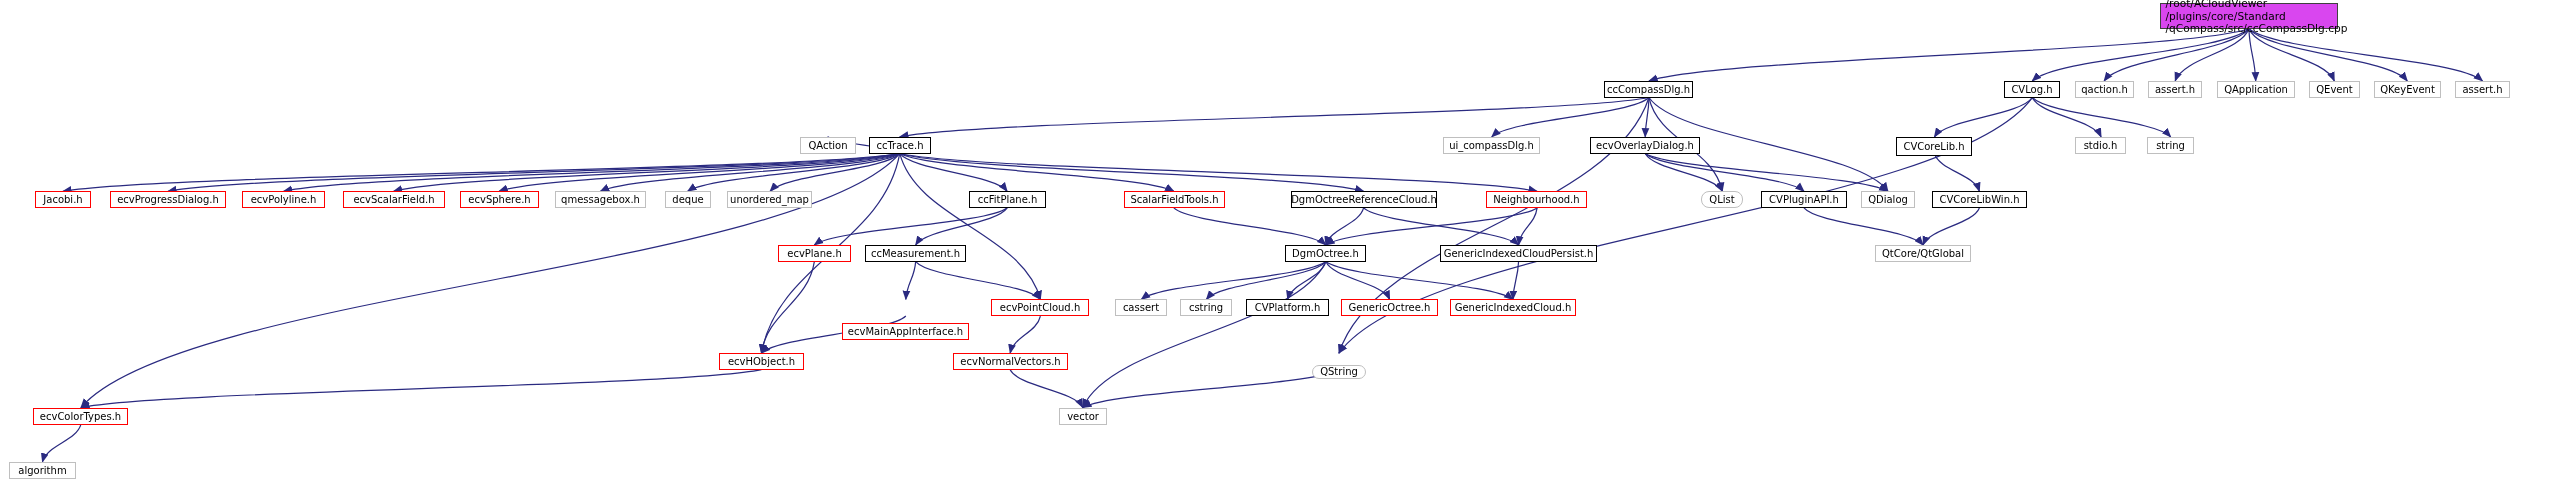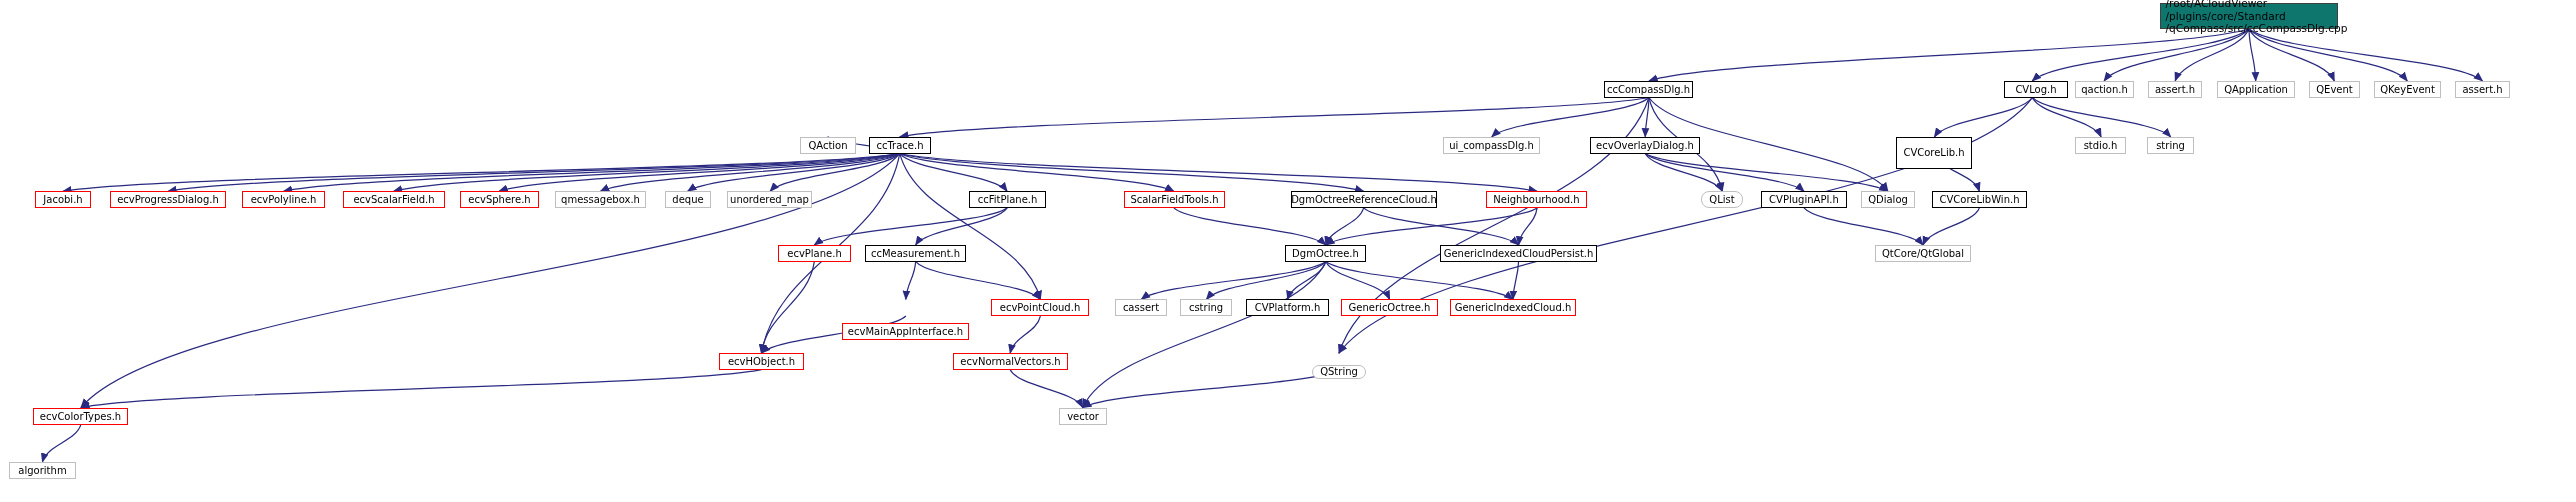--- a/index.html
+++ b/index.html
@@ -6,21 +6,21 @@
   #graph{position:relative;width:2576px;height:502px;background:#ffffff;
          font-family:"DejaVu Sans","Liberation Sans",sans-serif;}
   svg#edges{position:absolute;left:0;top:0;width:2576px;height:502px;}
   .node{position:absolute;box-sizing:border-box;display:flex;align-items:center;
         justify-content:center;text-align:center;background:#ffffff;
         font-size:10px;color:#000000;line-height:1.15;white-space:pre;
         padding:0 3.8px;}
   .n-gray{border:0.8px solid #bfbfbf;}
   .n-black2{border:1.5px solid #000000;}
   .n-red{border:0.8px solid #ff0000;}
-  .n-root{border:1.5px solid #404040;background:#0f766e;font-size:10.6px;
+  .n-root{border:1.5px solid #404040;background:#d946ef;font-size:10.6px;
           text-align:left;justify-content:flex-start;padding:1.5px 4.5px;
           line-height:1.22;}
 </style>
 </head>
 <body>
 
 <div id="graph">
   <svg id="edges" viewBox="0 0 3407 664" xmlns="http://www.w3.org/2000/svg">
     <defs>
       <marker id="arrow" viewBox="0 0 10 8" refX="9" refY="4" markerWidth="8" markerHeight="7" orient="auto-start-reverse">
@@ -91,32 +91,32 @@
         <path d="M1007,489 C899,511.5 215,516.5 107,539" marker-end="url(#arrow)" stroke="#2a2a80"></path>
         <path d="M107,561 C100.88,583.5 62.12,588.5 56,611" marker-end="url(#arrow)" stroke="#2a2a80"></path>
         <path d="M1771,489 C1730.32,511.5 1472.68,516.5 1432,539" marker-end="url(#arrow)" stroke="#2a2a80"></path>
       </g>
   </svg>
   <div id="node-layer">
       <div class="node n-root" style="left: 2160px; top: 3px; width: 178px; height: 26px;">/root/ACloudViewer
 /plugins/core/Standard
 /qCompass/src/ccCompassDlg.cpp</div>
       <div class="node n-black2" style="left: 1604px; top: 81px; width: 89px; height: 16.6px;">ccCompassDlg.h</div>
-      <div class="node n-black2" style="left: 2004px; top: 81px; width: 64px; height: 16.6px;">CVLog.h</div>
+      <div class="node n-black2" style="left: 2004px; top: 81px; width: 56px; height: 16.6px;">CVLog.h</div>
       <div class="node n-gray" style="left: 2075px; top: 81px; width: 59px; height: 16.6px;">qaction.h</div>
       <div class="node n-gray" style="left: 2148px; top: 81px; width: 54px; height: 16.6px;">assert.h</div>
       <div class="node n-gray" style="left: 2217px; top: 81px; width: 78px; height: 16.6px;">QApplication</div>
       <div class="node n-gray" style="left: 2309px; top: 81px; width: 51px; height: 16.6px;">QEvent</div>
       <div class="node n-gray" style="left: 2374px; top: 81px; width: 67px; height: 16.6px;">QKeyEvent</div>
       <div class="node n-gray" style="left: 2455px; top: 81px; width: 55px; height: 16.6px;">assert.h</div>
       <div class="node n-gray" style="left: 800px; top: 137px; width: 56px; height: 16.6px;">QAction</div>
       <div class="node n-black2" style="left: 869px; top: 137px; width: 62px; height: 16.6px;">ccTrace.h</div>
       <div class="node n-gray" style="left: 1443px; top: 137px; width: 97px; height: 16.6px;">ui_compassDlg.h</div>
       <div class="node n-black2" style="left: 1590px; top: 137px; width: 110px; height: 16.6px;">ecvOverlayDialog.h</div>
-      <div class="node n-black2" style="left: 1896px; top: 137px; width: 76px; height: 32px;">CVCoreLib.h</div>
+      <div class="node n-black2" style="left: 1896px; top: 137px; width: 76px; height: 19px;">CVCoreLib.h</div>
       <div class="node n-gray" style="left: 2075px; top: 137px; width: 51px; height: 16.6px;">stdio.h</div>
       <div class="node n-gray" style="left: 2147px; top: 137px; width: 47px; height: 16.6px;">string</div>
       <div class="node n-red" style="left: 35px; top: 191px; width: 56px; height: 16.6px;">Jacobi.h</div>
       <div class="node n-red" style="left: 110px; top: 191px; width: 116px; height: 16.6px;">ecvProgressDialog.h</div>
       <div class="node n-red" style="left: 242px; top: 191px; width: 83px; height: 16.6px;">ecvPolyline.h</div>
       <div class="node n-red" style="left: 343px; top: 191px; width: 102px; height: 16.6px;">ecvScalarField.h</div>
       <div class="node n-red" style="left: 460px; top: 191px; width: 79px; height: 16.6px;">ecvSphere.h</div>
       <div class="node n-gray" style="left: 555px; top: 191px; width: 91px; height: 16.6px;">qmessagebox.h</div>
       <div class="node n-gray" style="left: 665px; top: 191px; width: 46px; height: 16.6px;">deque</div>
       <div class="node n-gray" style="left: 727px; top: 191px; width: 85px; height: 16.6px;">unordered_map</div>

